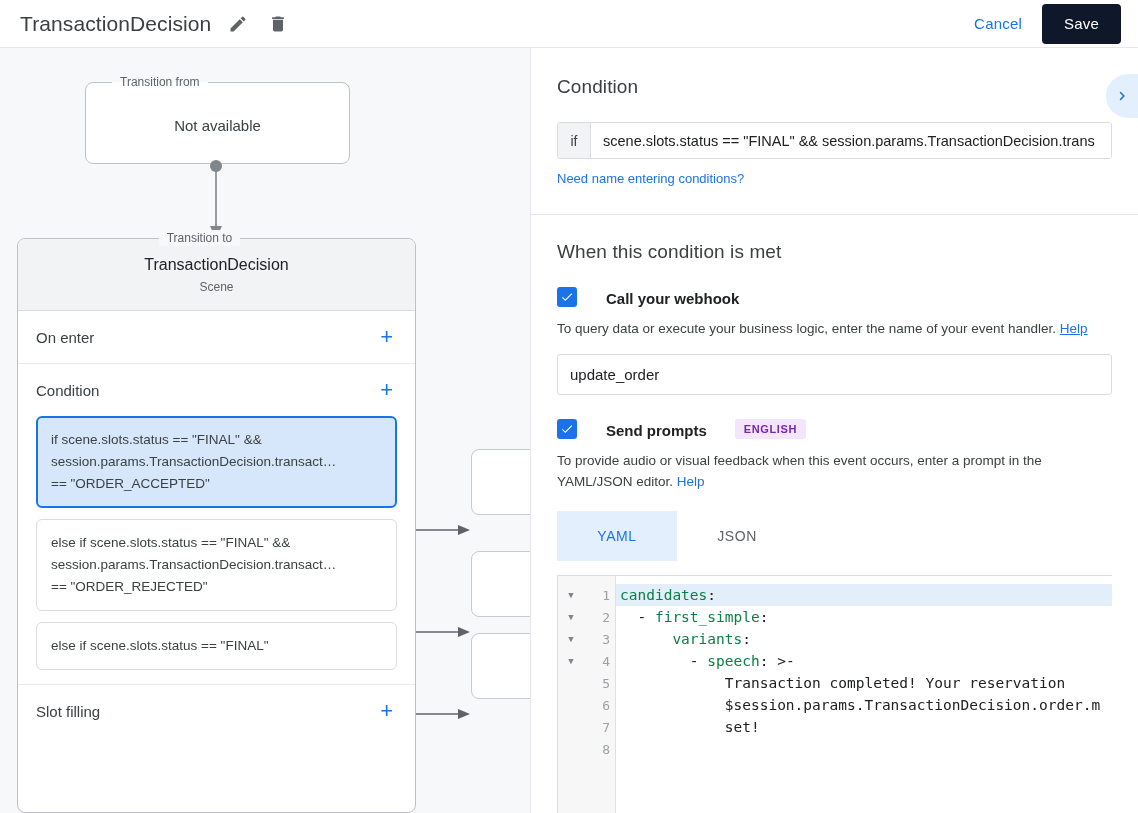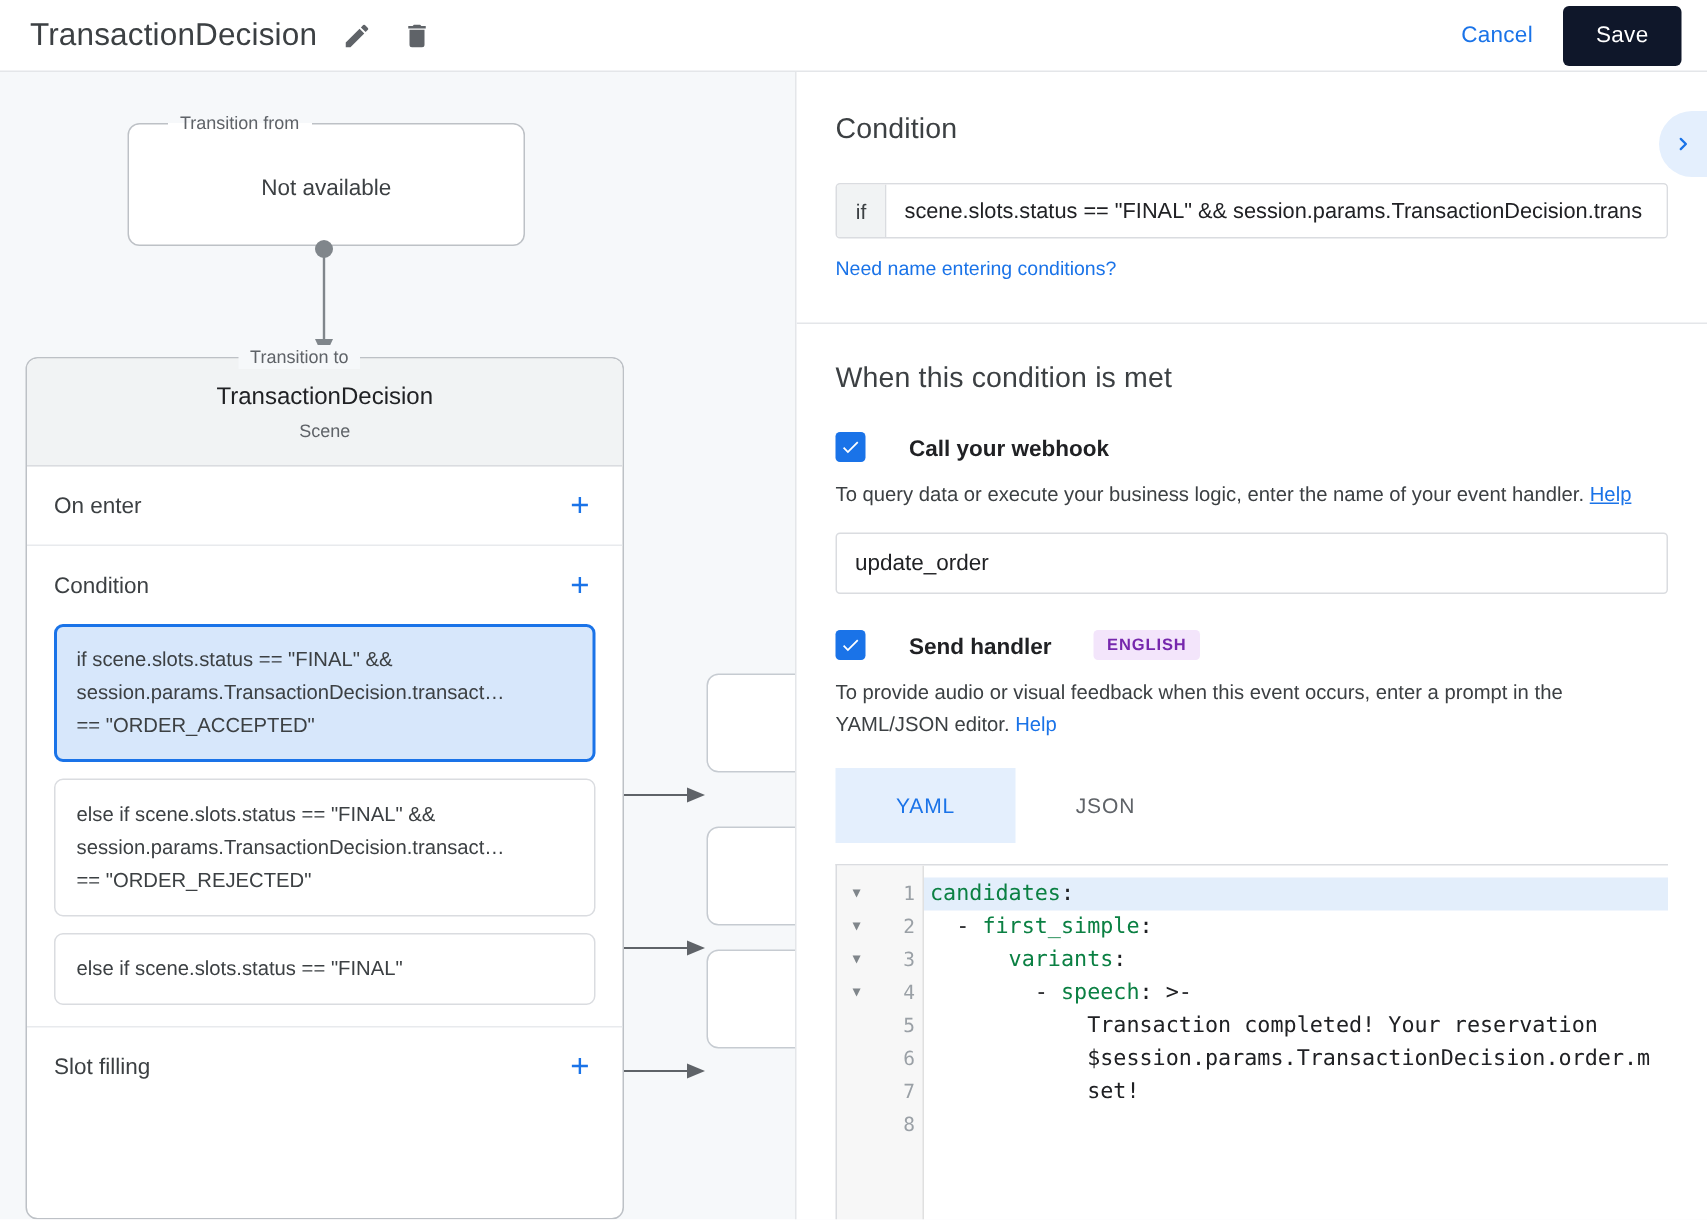--- a/index.html
+++ b/index.html
@@ -475,21 +475,21 @@
 
       <input class="text-input" type="text" value="update_order" style="">
 
       
       <div class="check-row">
         <div class="checkbox">
           <svg width="14" height="14" viewBox="0 0 24 24">
             <path fill="#ffffff" d="M9 16.17L4.83 12l-1.42 1.41L9 19 21 7l-1.41-1.41z"></path>
           </svg>
         </div>
-        <div class="check-label">Send handler</div>
+        <div class="check-label">Send prompts</div>
         <div class="badge">ENGLISH</div>
       </div>
 
       <div class="desc">
         <span>To provide audio or visual feedback when this event occurs, enter a prompt in the YAML/JSON editor.</span>
         <a class="nounder">Help</a>
       </div>
 
       <div class="tabs">
         <div class="tab active">YAML</div>

